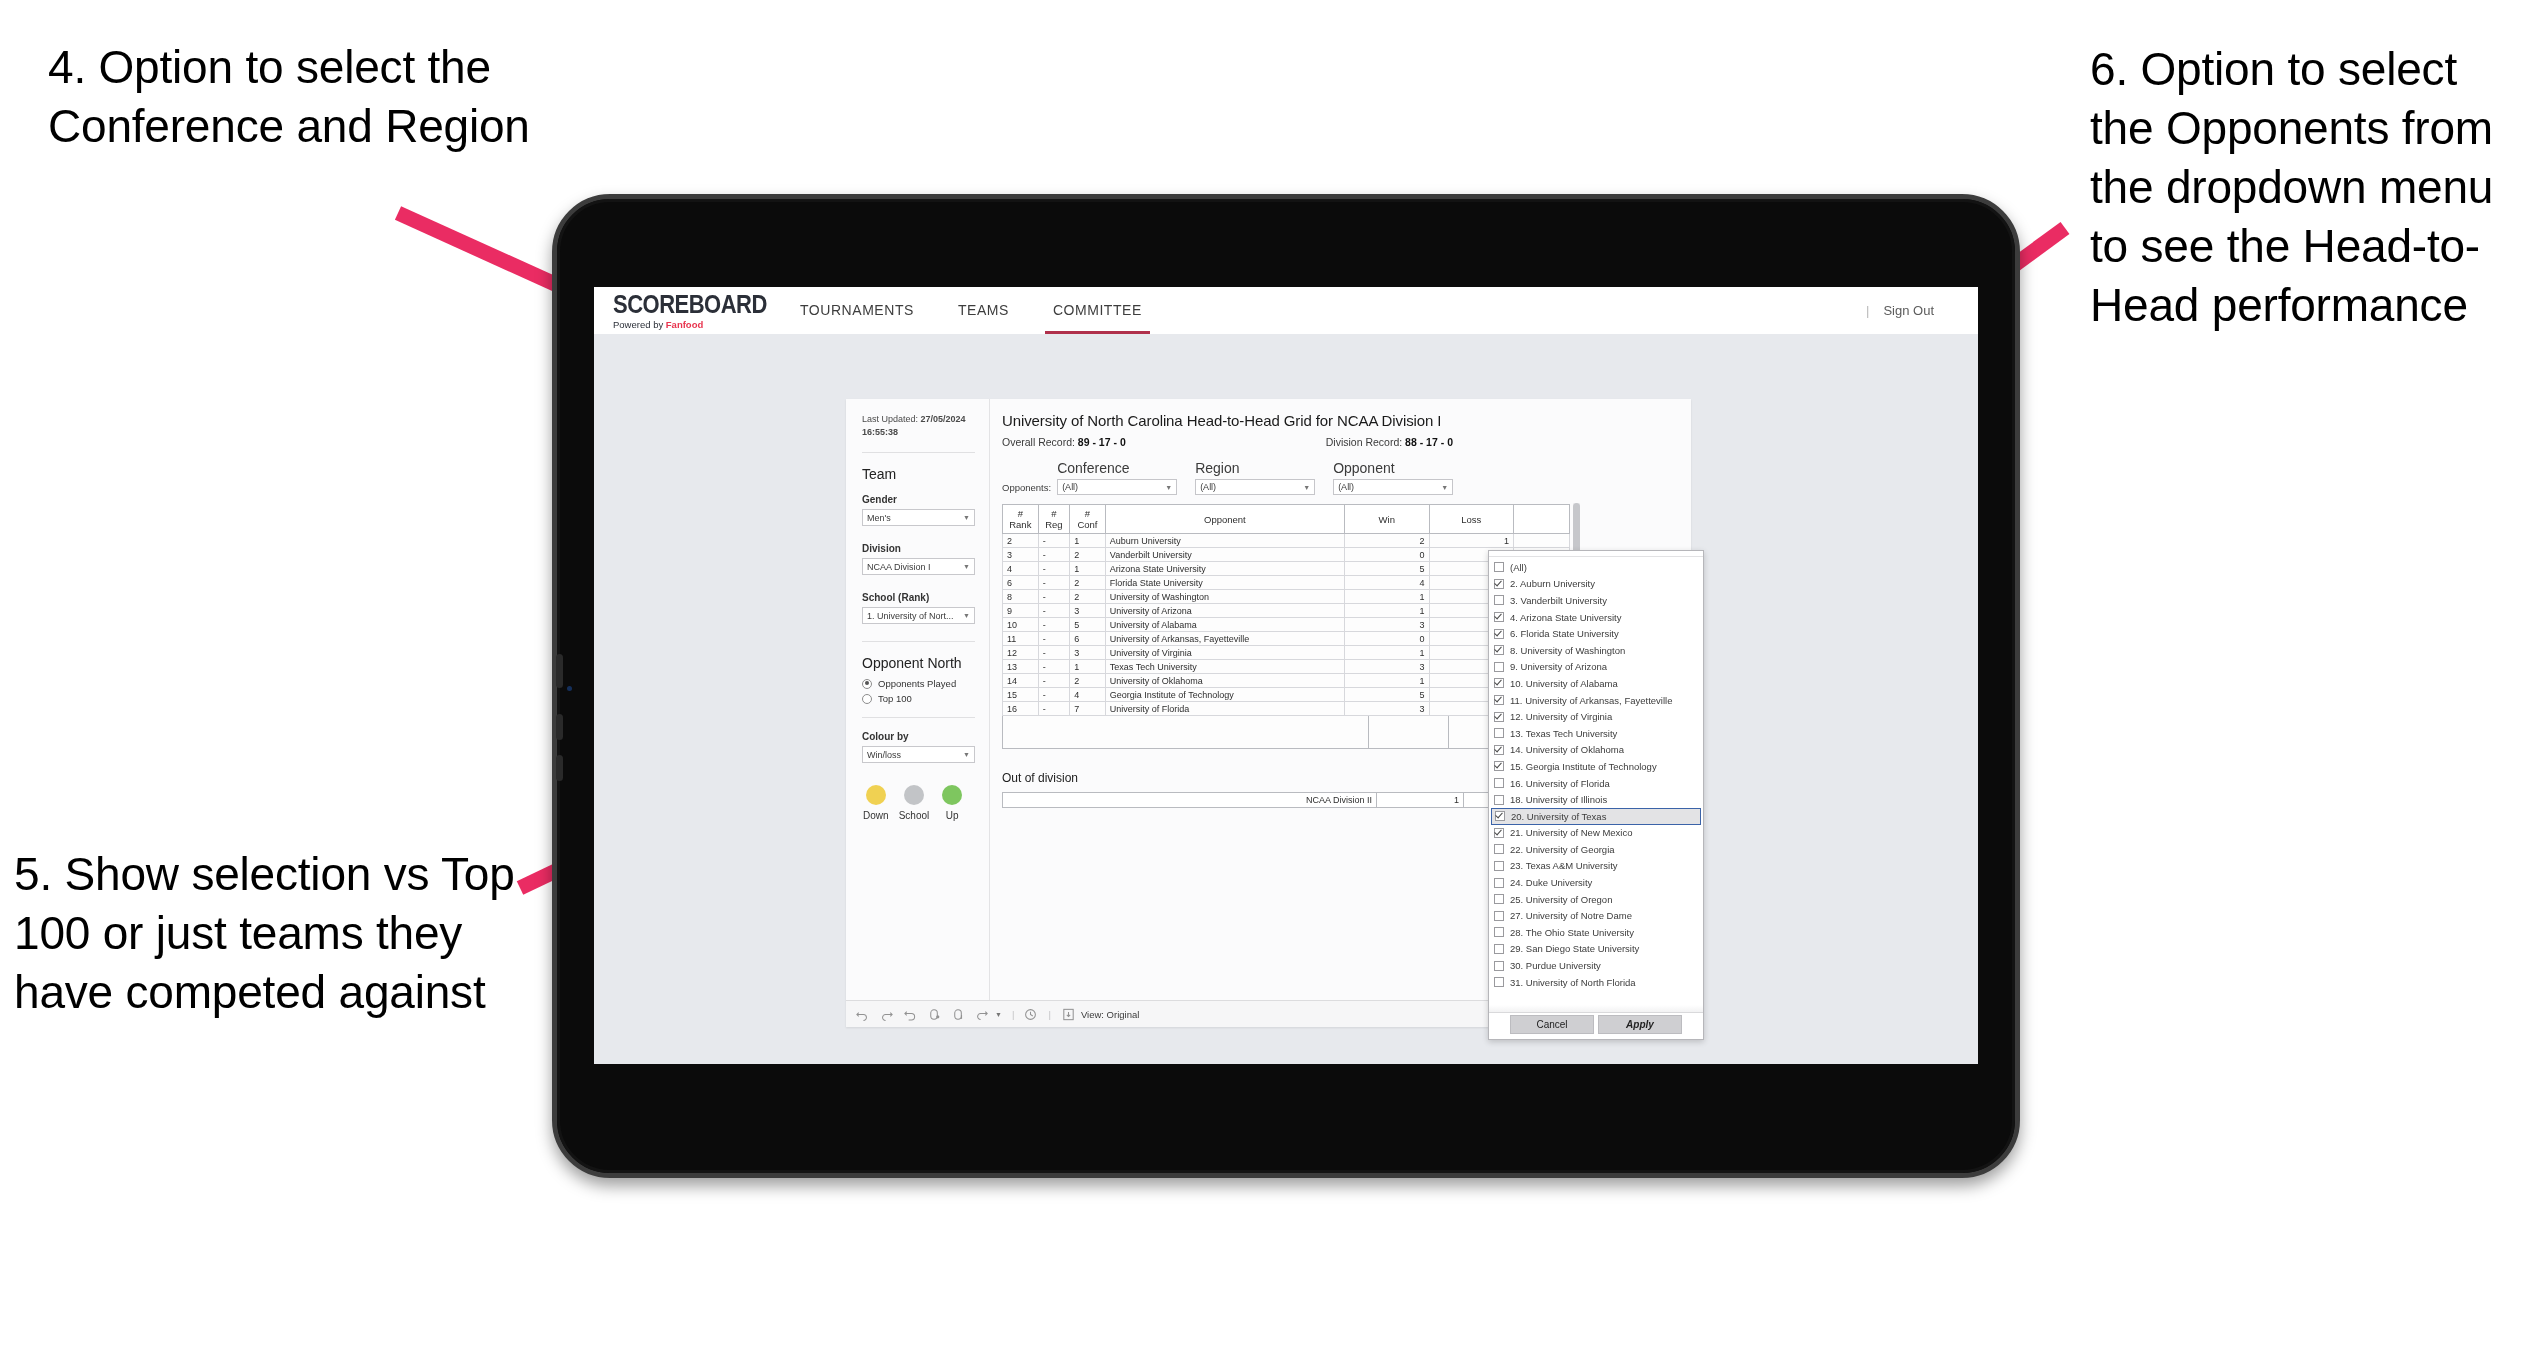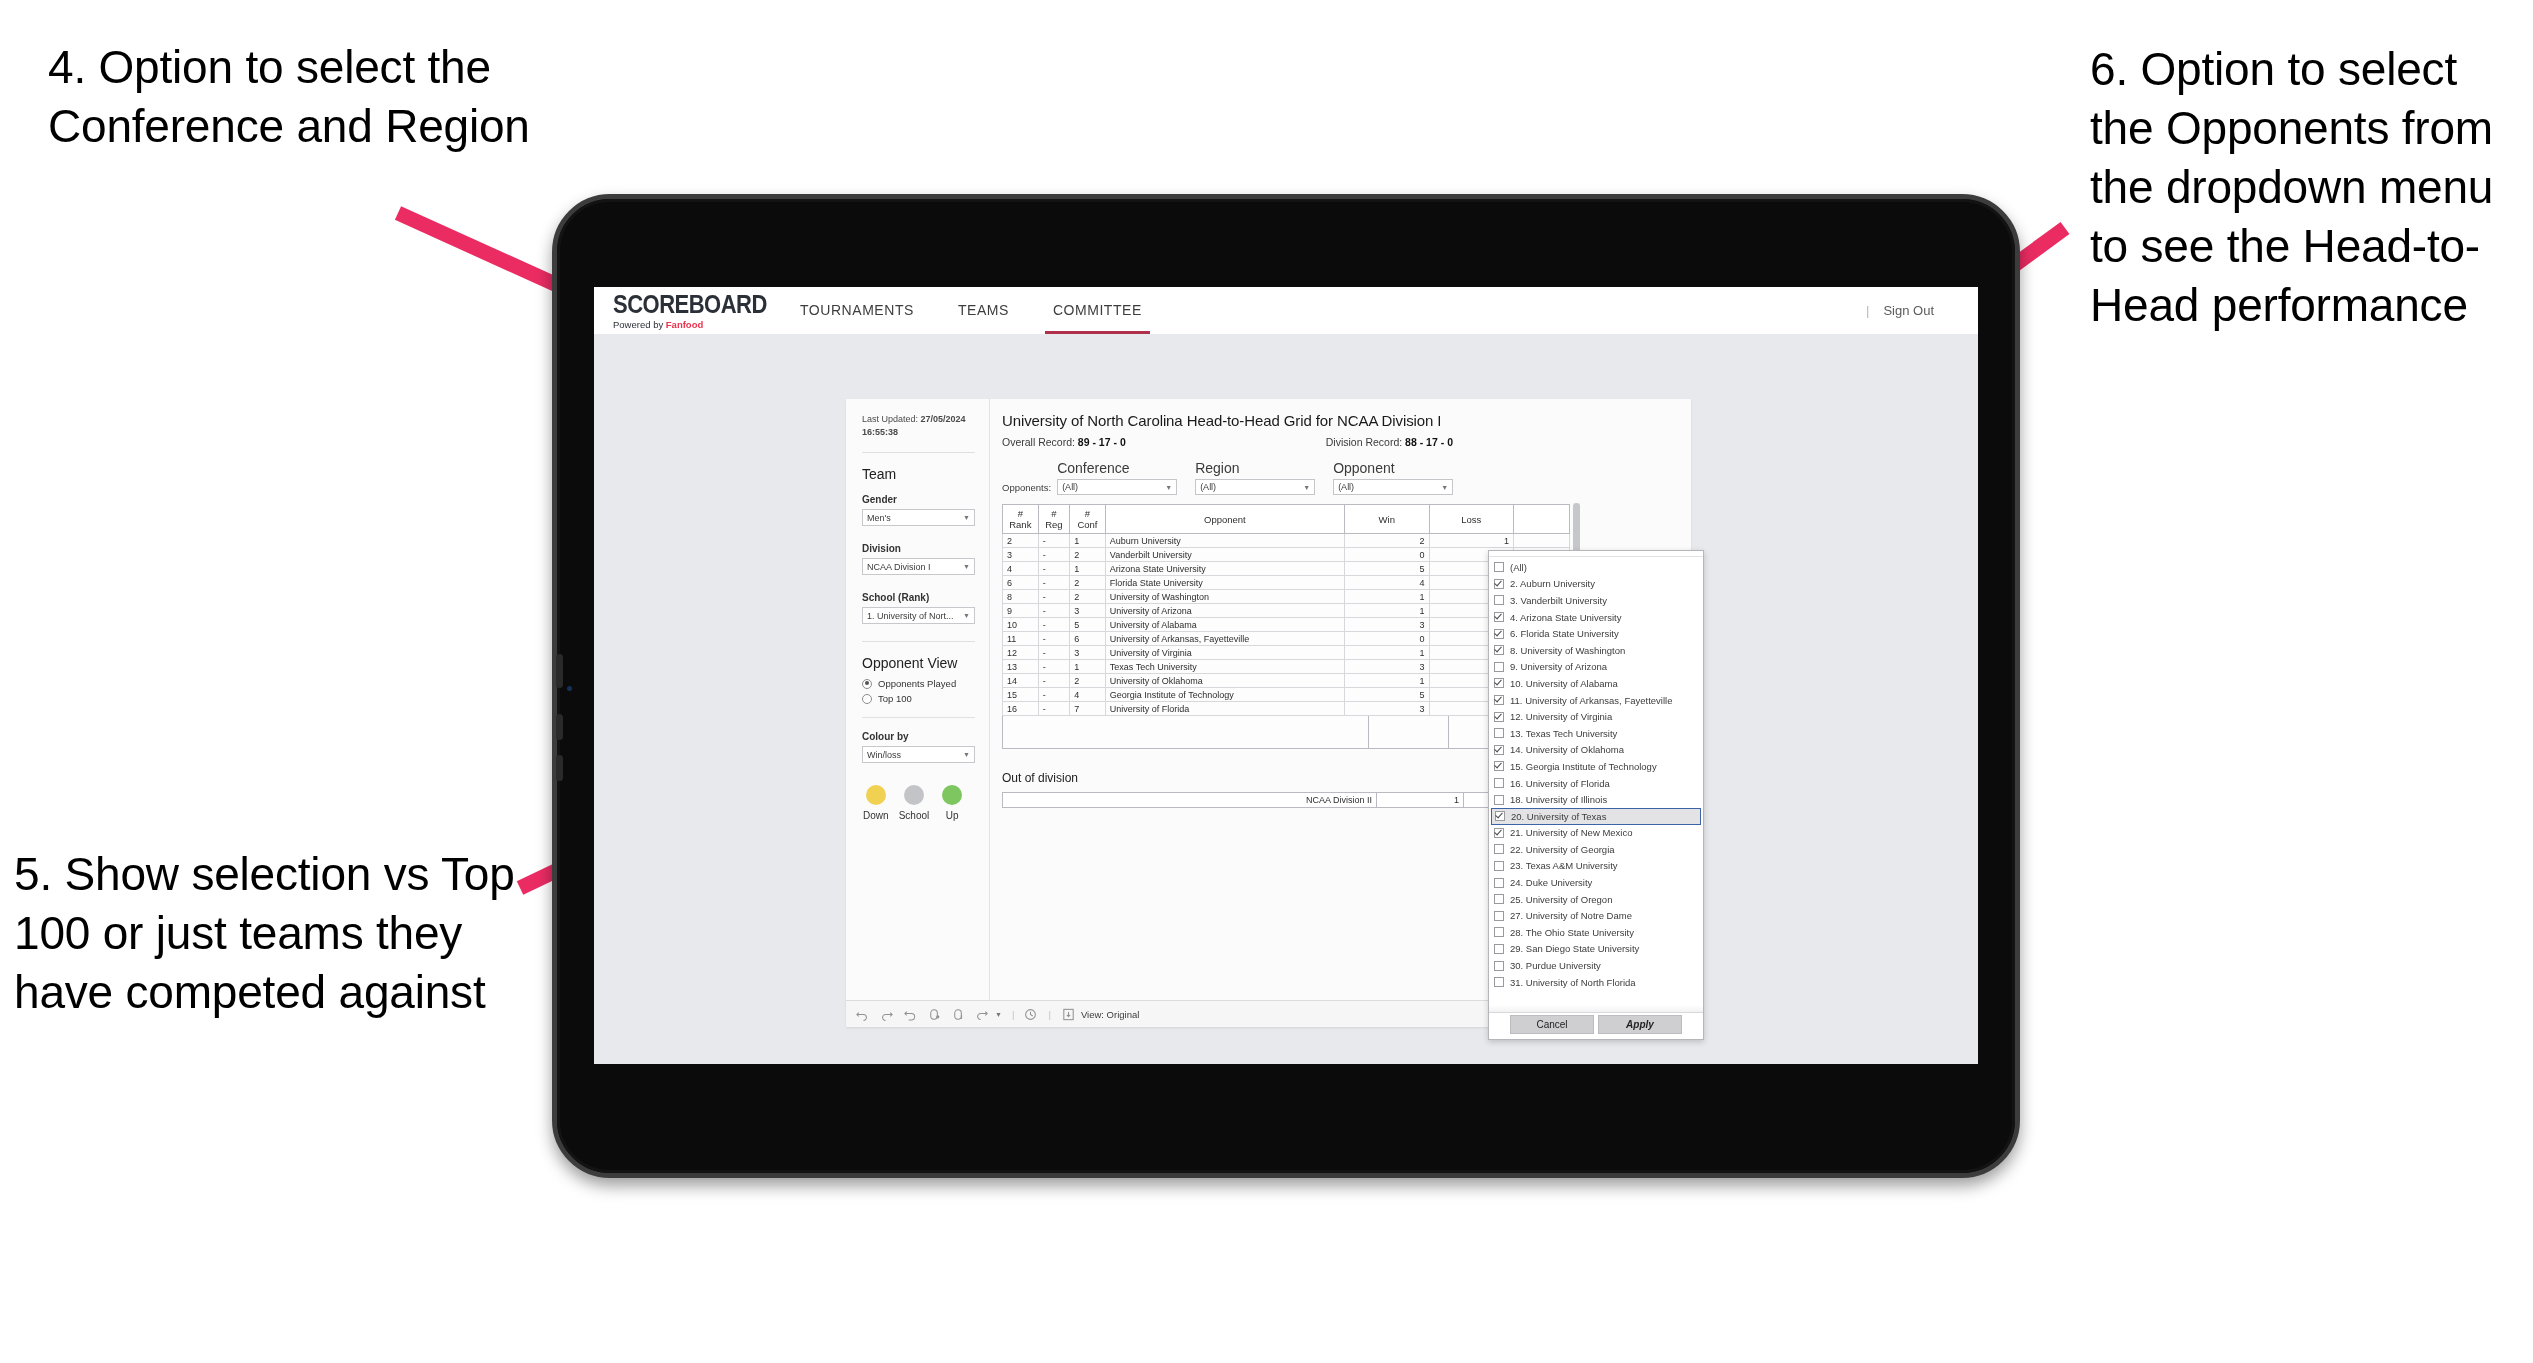--- a/index.html
+++ b/index.html
@@ -234,21 +234,21 @@
         </div>
 
         <div class="fld-label">School (Rank)</div>
         <div class="sel">
           <span>1. University of Nort...</span>
           <span class="car">▼</span>
         </div>
 
         <div class="hr"></div>
 
-        <div class="grp-title" style="margin-bottom:7px">Opponent View</div>
+        <div class="grp-title" style="margin-bottom:7px">Opponent North</div>
         <div class="radio-row">
           <span class="rdo on"></span>
           <span>Opponents Played</span>
         </div>
         <div class="radio-row">
           <span class="rdo"></span>
           <span>Top 100</span>
         </div>
 
         <div class="hr"></div>

